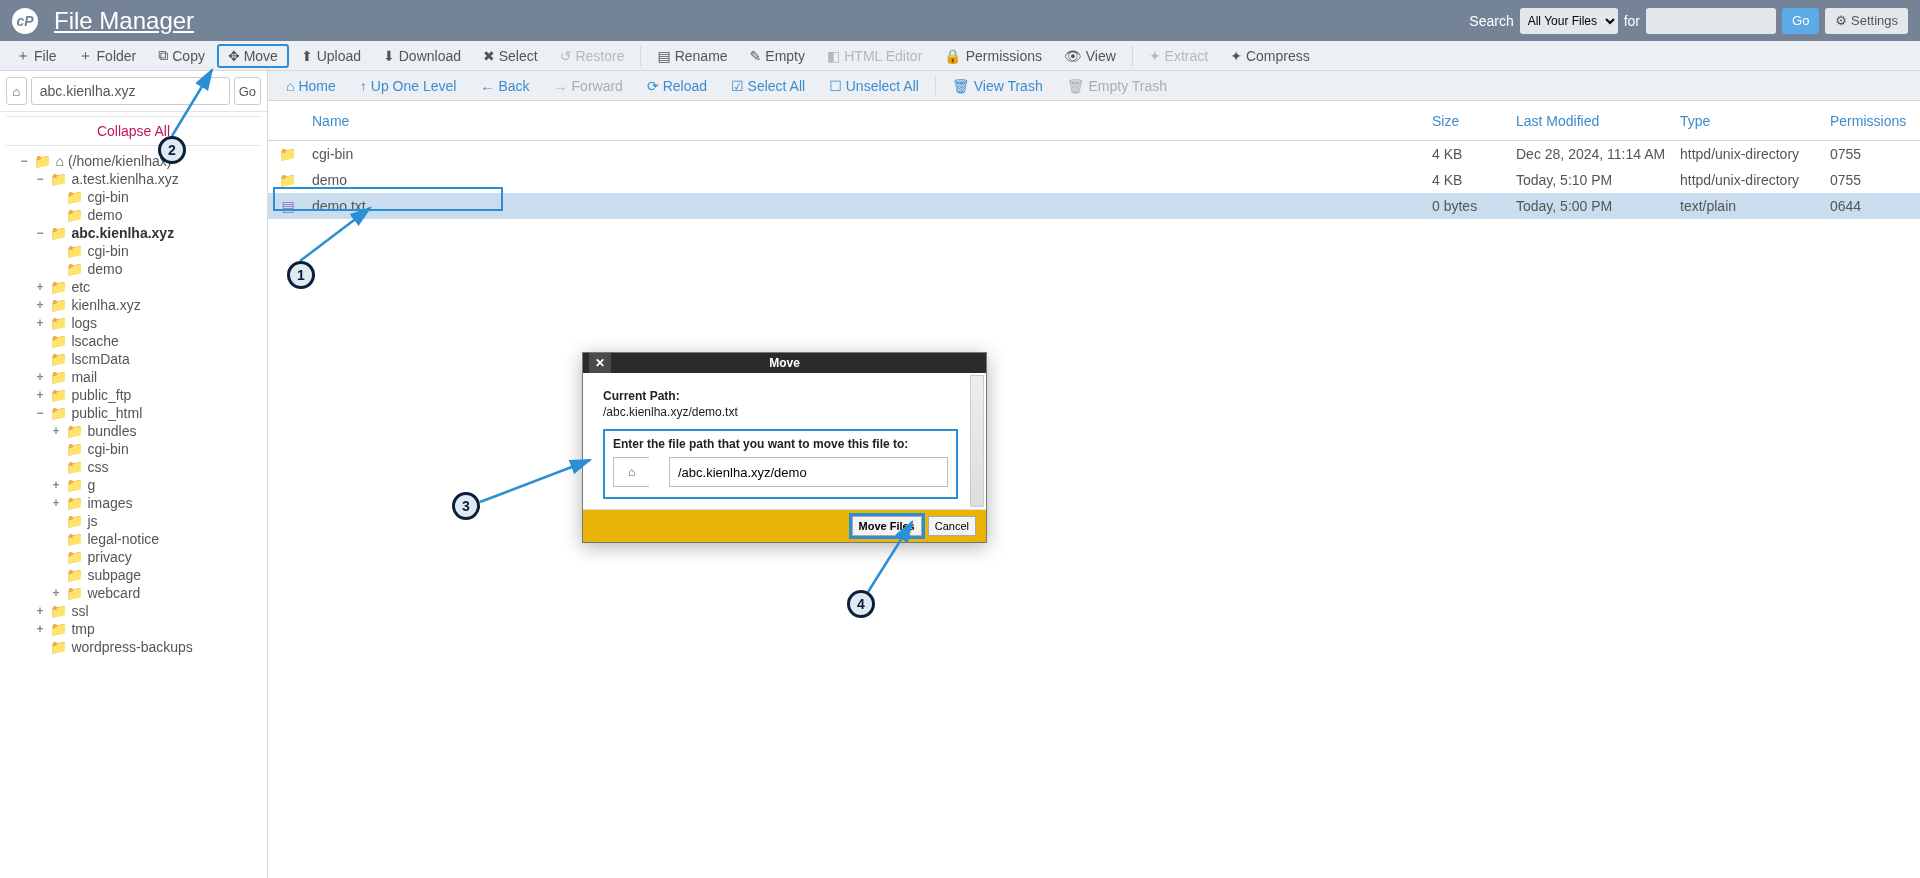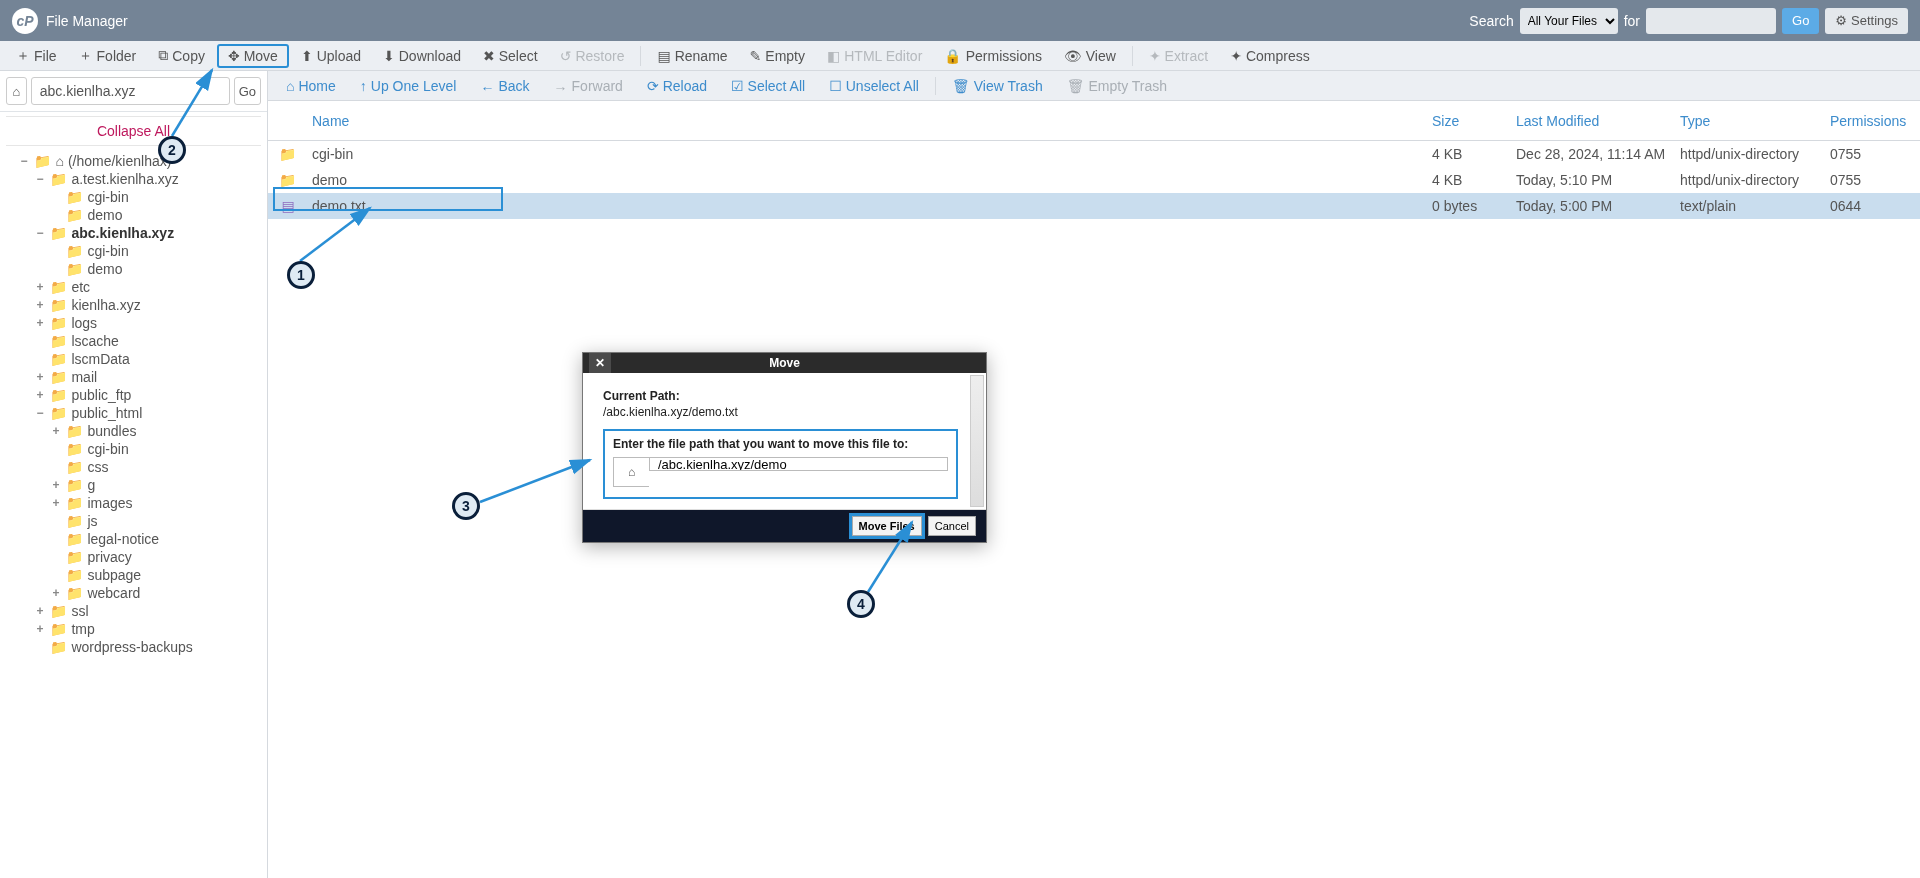--- a/index.html
+++ b/index.html
@@ -1,21 +1,21 @@
 <!DOCTYPE html>
 <html><head>
 <meta charset="utf-8">
 <style>
 * { box-sizing: border-box; margin: 0; padding: 0; }
 body { font-family: -apple-system, BlinkMacSystemFont, "Segoe UI", Arial, sans-serif; font-size: 13px; color: #333; background: #e6eaee; overflow: hidden; width: 1920px; height: 878px; position: relative; }
 
 .topbar { background: #748496; height: 41px; display: flex; align-items: center; color: #fff; padding: 0 12px; }
-.topbar .logo { font-weight: bold; font-size: 18px; display: flex; align-items: center; gap: 6px; }
+.topbar .logo { font-weight: bold; font-size: 18px; display: flex; align-items: center; gap: 6px; text-decoration: underline; }
 .topbar .logo-icon { width: 26px; height: 26px; background:#fff; color:#748496; border-radius:50%; display:inline-flex; align-items:center; justify-content:center; font-weight:bold; font-size:14px; font-style:italic; }
-.topbar .title { font-size: 14px; margin-left: 2px; font-weight:400; }
+.topbar .title { font-size: 24px; margin-left: 10px; font-weight:400; }
 .topbar .right { margin-left: auto; display: flex; align-items: center; gap: 6px; font-size: 14px; }
 .topbar .search-label { color:#fff; }
 .topbar select { height: 26px; font-size: 12px; border: none; border-radius:3px; padding:0 4px; background:#e4e8ec; }
 .topbar input[type=text] { height: 26px; width: 130px; border: none; border-radius:3px; background:#e4e8ec; padding:0 6px; }
 .topbar .go-btn { background:#5cabe6; color:#fff; border:none; height:26px; padding:0 10px; border-radius:3px; cursor:pointer; font-size:13px; }
 .topbar .settings-btn { background:#e4e8ec; color:#555; border:none; height:26px; padding:0 10px; border-radius:3px; cursor:pointer; font-size:13px; display:inline-flex; align-items:center; gap:4px; }
 
 .toolbar { background:#eceff3; height: 30px; border-bottom:1px solid #d5d9de; display:flex; align-items:center; padding:0 6px; gap:2px; }
 .toolbar .tb-btn { color:#555; padding:4px 10px; cursor:pointer; display:inline-flex; align-items:center; gap:4px; font-size:14px; border-radius:3px; }
 .toolbar .tb-btn.disabled { color:#b5b9bd; cursor:default; }
@@ -66,22 +66,22 @@
 .dialog-head { background:#2b2b2b; color:#fff; height:20px; display:flex; align-items:center; justify-content:center; position:relative; font-size:12px; font-weight:bold; }
 .dialog-head .close-x { position:absolute; left:6px; top:0; width:22px; height:20px; background:#4a4a4a; color:#fff; display:inline-flex; align-items:center; justify-content:center; font-size:12px; cursor:pointer; }
 .dialog-body { padding:16px 28px 10px 20px; font-size:12px; color:#222; position:relative; }
 .dialog .scroll-hint { position:absolute; right:2px; top:2px; bottom:2px; width:14px; background:linear-gradient(#eee,#ddd); border:1px solid #ccc; }
 .dialog .cur-label { font-weight:bold; margin-bottom:2px; }
 .dialog .cur-path { margin-bottom:10px; }
 .dialog .inputblock { border:2px solid #2a8fd5; padding:6px 8px 10px 8px; }
 .dialog .enter-label { font-weight:bold; margin-bottom:6px; font-size:12px; }
 .dialog .input-row { display:flex; }
 .dialog .input-row .home-i { width:36px; height:30px; border:1px solid #bbb; border-right:none; display:inline-flex; align-items:center; justify-content:center; color:#555; background:#fff; }
-.dialog .input-row input { flex:1; height:14px; border:1px solid #bbb; padding:0 8px; font-size:13px; }
-.dialog-foot { background:#0f172a; border-top:1px solid #ddd; padding:6px 10px; display:flex; justify-content:flex-end; gap:6px; }
+.dialog .input-row input { flex:1; height:30px; border:1px solid #bbb; padding:0 8px; font-size:13px;margin-left:20px; }
+.dialog-foot { background:#eab308; border-top:1px solid #ddd; padding:6px 10px; display:flex; justify-content:flex-end; gap:6px; }
 .dialog-foot button { font-size:11px; padding:3px 6px; background:#f4f4f4; border:1px solid #aaa; cursor:pointer; }
 .dialog-foot .primary { font-weight:bold; }
 .dialog-foot .primary.highlight { outline:3px solid #2a8fd5; outline-offset:0; }
 
 
 .marker { position:absolute; width:28px; height:28px; border-radius:50%; background:#dfeaf3; border:3px solid #0a1f3a; display:flex; align-items:center; justify-content:center; font-weight:bold; color:#0a1f3a; font-size:14px; z-index:50; }
 .arrow-svg { position:absolute; z-index:40; pointer-events:none; }
 .highlight-box { position:absolute; border:2px solid #2a8fd5; z-index:30; pointer-events:none; }
 
 .ico { font-family: Arial, sans-serif; }

